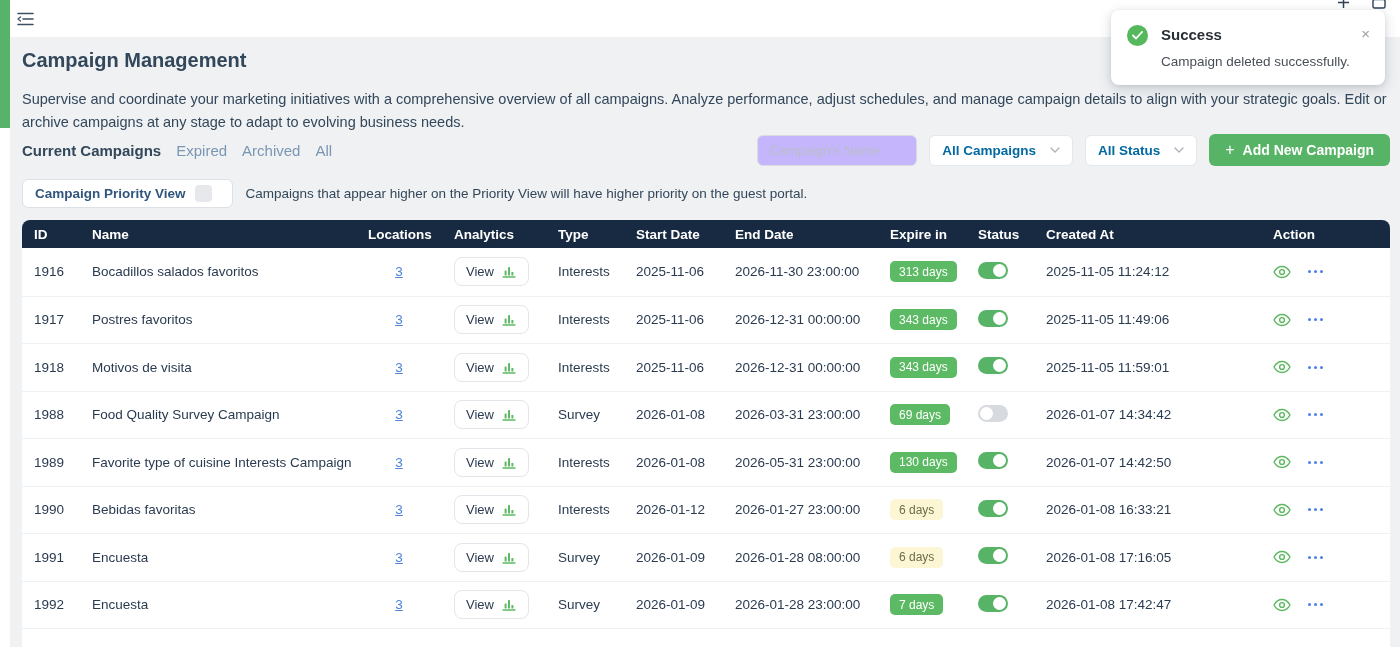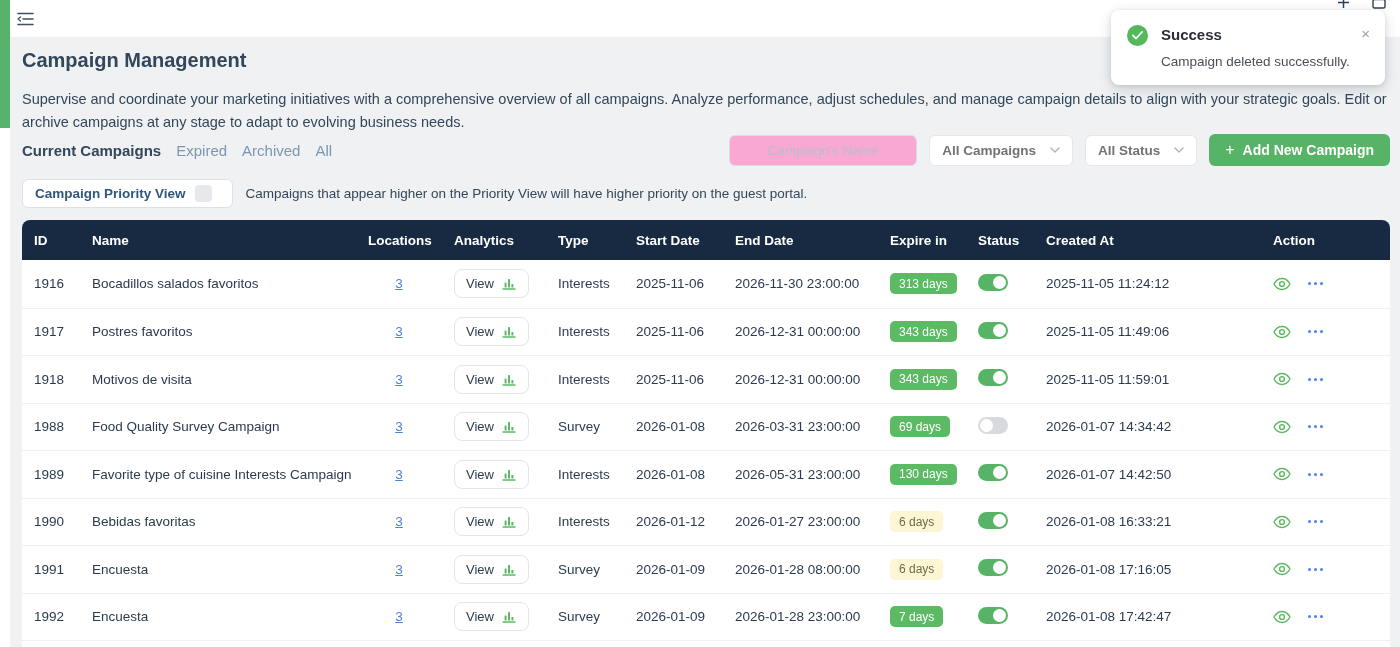--- a/index.html
+++ b/index.html
@@ -55,30 +55,29 @@
   h1 { font-size: 20px; font-weight: 700; color: #33475b; margin: 5px 0 16px; }
   .desc { font-size: 14.5px; line-height: 23px; color: #33475b; max-width: 1372px; }
 
   .controls-row { display: flex; align-items: center; justify-content: space-between; margin-bottom: 13px; }
   .tabs { display: flex; gap: 15px; align-items: center; }
   .tab { font-size: 15px; color: #7b96b3; cursor: pointer; }
   .tab.active { color: #33475b; font-weight: 700; }
 
   .filters { display: flex; align-items: center; gap: 12px; }
   .search-input {
-    width: 188px; height: 31px; border: 1px solid #d9dde2; border-radius: 6px;
-    padding: 0 11px; font-size: 13.5px; color: #33475b; background: #f9a8d4; outline: none;
+    width: 160px; height: 31px; border: 1px solid #d9dde2; border-radius: 6px;
+    padding: 0 11px; font-size: 13.5px; color: #33475b; background: #c4b5fd; outline: none;
     font-family: "Liberation Sans", sans-serif;
-    text-align: center;
   }
   .search-input::placeholder { color: #b9bfc6; }
   .select {
     height: 31px; background: #fff; border: 1px solid #e4e7eb; border-radius: 6px;
     display: inline-flex; align-items: center; gap: 14px; padding: 0 12px;
-    font-size: 13.5px; font-weight: 700; color: #737373; cursor: pointer;
+    font-size: 13.5px; font-weight: 700; color: #0369a1; cursor: pointer;
   }
   .select .chev { display: inline-flex; color: #aeb4bb; }
   .add-btn {
     height: 32px; background: #57b366; border: none; border-radius: 6px;
     color: #fff; font-size: 14px; font-weight: 700; padding: 0 16px;
     display: inline-flex; align-items: center; gap: 8px; cursor: pointer;
     font-family: "Liberation Sans", sans-serif;
   }
   .add-btn .plus { font-size: 16px; font-weight: 400; margin-top: -1px; }
 
@@ -93,21 +92,21 @@
   .priority-helper { font-size: 13.5px; color: #33475b; }
 
   
   .table { width: 1368px; background: #fff; border-radius: 8px 8px 0 0; }
   .thead, .trow {
     display: grid;
     grid-template-columns: 58px 276px 86px 104px 78px 99px 155px 88px 68px 227px 1fr;
     align-items: center;
   }
   .thead {
-    background: #172a41; color: #fff; height: 40px;
+    background: #172a41; color: #fff; height: 28px;
     border-radius: 8px 8px 0 0; font-size: 13.5px; font-weight: 700;
   }
   .th, .td { padding-left: 12px; }
   .trow { height: 47.5px; border-top: 1px solid #eef1f3; font-size: 13.5px; color: #2a3b50; background: #fff; }
   .trow:first-child { border-top: none; }
   .td-loc { text-align: center; padding-left: 0; }
   .loc-link { color: #4c83d9; text-decoration: underline; cursor: pointer; }
   .view-btn {
     display: inline-flex; align-items: center; gap: 8px;
     background: #fff; border: 1px solid #e2e6ea; border-radius: 8px;

